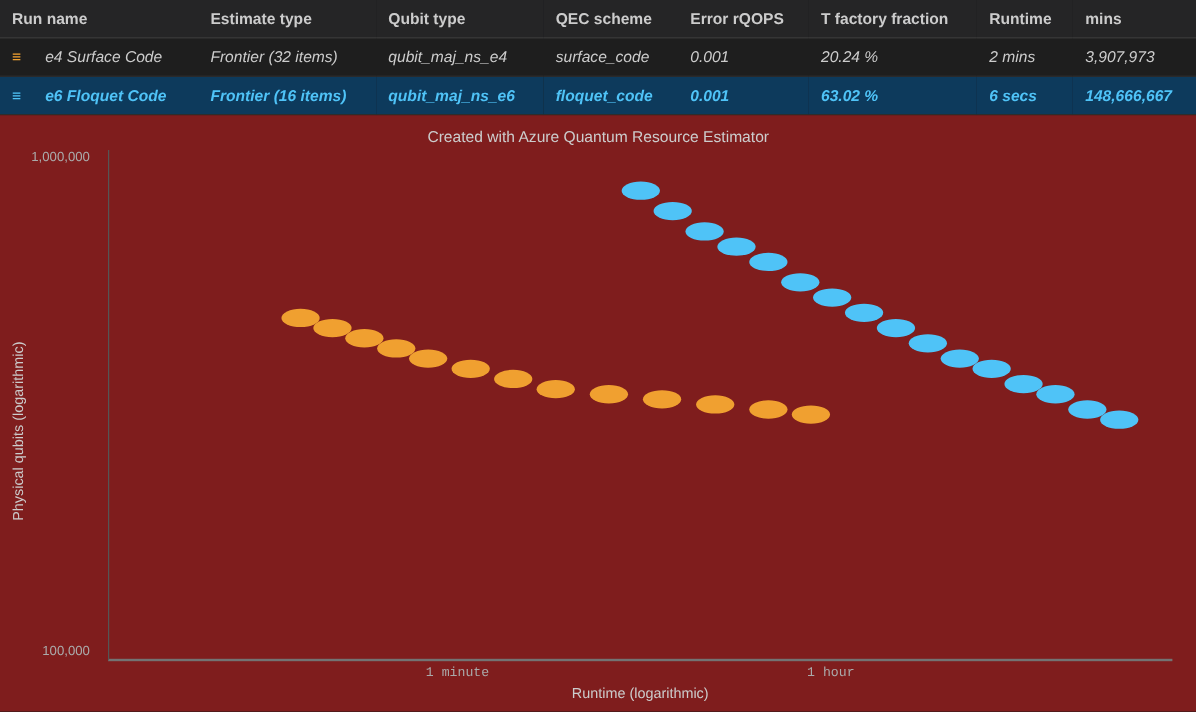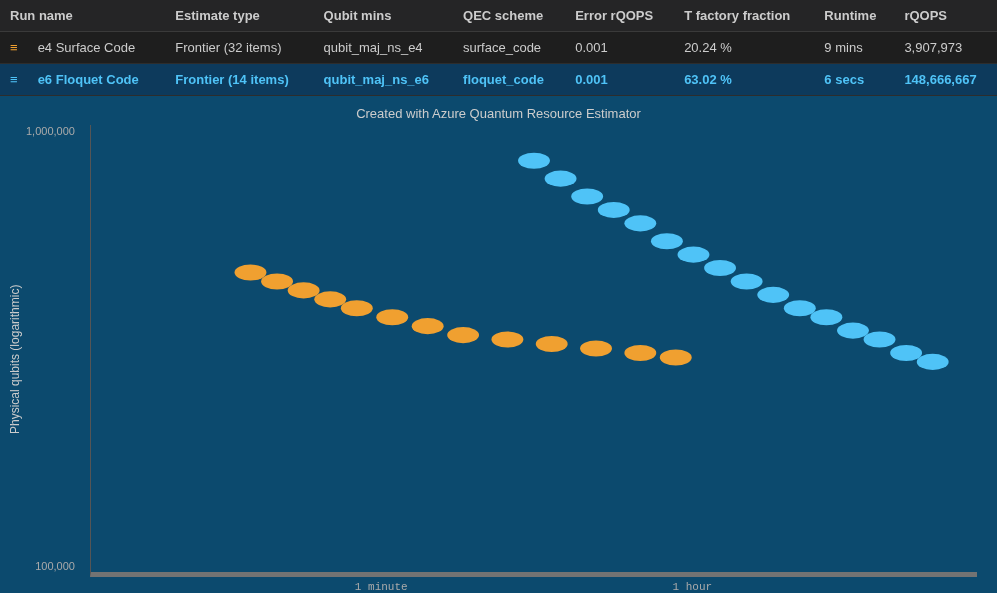--- a/index.html
+++ b/index.html
@@ -38,41 +38,42 @@
       border-bottom: 1px solid #2d2d2d;
     }
     tbody tr.selected {
       background: #0d3a5c;
       margin-left: 20px;
     }
     tbody td {
       padding: 8px 10px;
       white-space: nowrap;
       font-size: 13px;
+      font-style: italic;
     }
     tbody tr.selected td {
       color: #4fc3f7;
       font-weight: 600;
     }
     .row-icon {
       width: 20px;
       display: inline-block;
       color: #888;
       margin-right: 4px;
     }
     .row-icon.blue {
       color: #4fc3f7;
     }
     .row-icon.orange {
       color: #f0a030;
     }
 
     
     .chart-area {
-      background: #0c4a6e;
+      background: #7f1d1d;
       position: relative;
       padding: 10px 0 0 0;
       flex: 1;
     }
     .chart-title {
       text-align: center;
       color: #ccc;
       font-size: 13px;
       margin-bottom: 4px;
     }
@@ -98,21 +99,21 @@
     .chart-inner {
       flex: 1;
       position: relative;
       display: flex;
       flex-direction: column;
     }
     .chart-plot {
       flex: 1;
       position: relative;
       border-left: 1px solid #555;
-      border-bottom: 5px solid #737373;
+      border-bottom: 2px solid #737373;
       margin-left: 60px;
       margin-right: 20px;
       margin-bottom: 0;
     }
     .y-tick-labels {
       position: absolute;
       left: -65px;
       top: 0;
       height: 100%;
       display: flex;
@@ -163,48 +164,48 @@
 <body>
 
 <div class="main-content">
 
   <div class="table-container">
     <table>
       <thead>
         <tr>
           <th><span>Run name</span></th>
           <th><span>Estimate type</span></th>
-          <th><span>Qubit mins</span></th>
+          <th><span>Qubit type</span></th>
           <th><span>QEC scheme</span></th>
           <th><span>Error rQOPS</span></th>
           <th><span>T factory fraction</span></th>
           <th><span>Runtime</span></th>
-          <th><span>rQOPS</span></th>
+          <th><span>mins</span></th>
         </tr>
       </thead>
       <tbody id="table-body">
       <tr>
       <td>
         <span class="row-icon orange">≡</span>
         <span>e4 Surface Code</span>
       </td>
       <td>Frontier (32 items)</td>
       <td>qubit_maj_ns_e4</td>
       <td>surface_code</td>
       <td>0.001</td>
       <td>20.24 %</td>
-      <td>9 mins</td>
+      <td>2 mins</td>
       <td>3,907,973</td>
     </tr>
           <tr class="selected">
       <td>
         <span class="row-icon blue">≡</span>
         <span>e6 Floquet Code</span>
       </td>
-      <td>Frontier (14 items)</td>
+      <td>Frontier (16 items)</td>
       <td>qubit_maj_ns_e6</td>
       <td>floquet_code</td>
       <td>0.001</td>
       <td>63.02 %</td>
       <td>6 secs</td>
       <td>148,666,667</td>
     </tr>
         </tbody>
     </table>
   </div>
@@ -253,16 +254,17 @@
               <circle cx="95" cy="53" r="1.8" fill="#4fc3f7"></circle>
             </svg>
         </div>
 
         <div class="x-axis-area">
           <div class="x-tick"></div>
           <div class="x-tick">1 minute</div>
           <div class="x-tick">1 hour</div>
           <div class="x-tick"></div>
         </div>
+        <div class="x-axis-label">Runtime (logarithmic)</div>
       </div>
     </div>
   </div>
 </div>
 
 </body></html>

